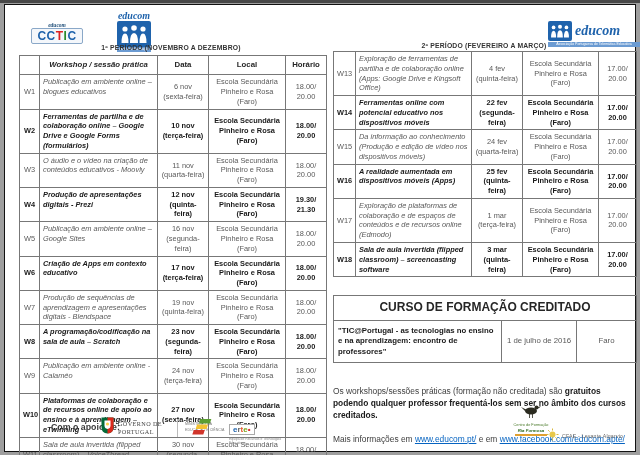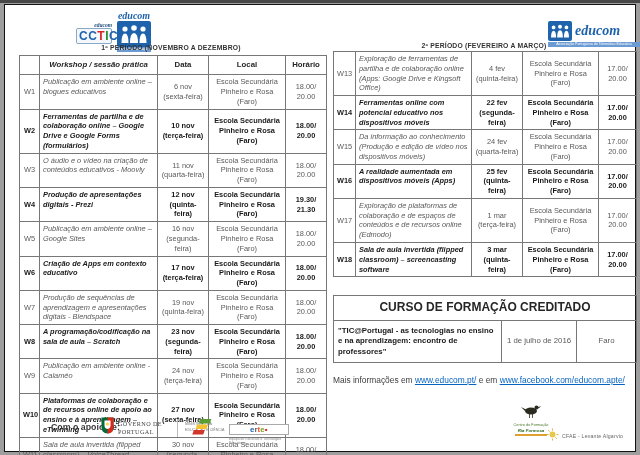--- a/index.html
+++ b/index.html
@@ -9,21 +9,21 @@
     background:#9e9e9e;
     border-top:3px solid #474747;
     position:relative;
     overflow:hidden;
   }
   .page {
     position:absolute; left:4px; top:1px; width:632px; height:448px;
     background:#ffffff; border:1px solid #111;
   }
   
-  .cctic-logo { position:absolute; left:26px; top:17px; width:36px; text-align:right;margin-left:45px; }
+  .cctic-logo { position:absolute; left:26px; top:17px; width:52px; text-align:center; }
   .cctic-top { font-size:5.5px; font-style:italic; font-weight:bold; color:#1f4e79; font-family:"Liberation Serif", serif; }
   .cctic-main { font-size:12px; font-weight:bold; letter-spacing:0.5px; border:1px solid #8aa8c8; border-radius:2px; padding:0 2px; background:#f4f7fb; }
   .cctic-main .cc { color:#1f63ac; } .cctic-main .lt { color:#d22; } .cctic-main .li { color:#2a8a2a; } .cctic-main .lc { color:#1f63ac; }
   .educom-sq-logo { position:absolute; left:107px; top:5px; width:44px; text-align:center; }
   .educom-script { font-family:"Liberation Serif", serif; font-style:italic; font-weight:bold; color:#1f63ac; font-size:10px; }
   .educom-box { width:34px; height:26px; background:#1f63ac; margin:0 auto; border-radius:2px; display:flex; align-items:center; justify-content:center; }
   .educom-sub { font-size:3.5px; color:#fff; background:#6b9bd2; line-height:1.4; width:34px; margin:0 auto; }
   .educom-right-logo { position:absolute; left:543px; top:16px; width:92px; }
   .er-row { display:flex; align-items:center; gap:3px; }
   .er-name { font-family:"Liberation Serif", serif; font-style:italic; font-weight:bold; color:#1f63ac; font-size:14px; }
@@ -55,21 +55,21 @@
   .contacts { margin-top:11px; font-size:8.4px; color:#404040; line-height:1.5; }
   .contacts a { color:#0563c1; text-decoration:underline; }
   
   .support { position:absolute; left:46px; top:417px; font-size:8.8px; font-weight:bold; color:#3b3b3b; }
   .gov-logo { position:absolute; left:96px; top:412px; display:flex; align-items:center; gap:4px; }
   .gov-text { font-family:"Liberation Serif", serif; font-size:6.2px; color:#444; line-height:1.25; letter-spacing:0.4px; width:52px; }
   .gov-div { width:1px; height:18px; background:#bbb; margin:0 3px; }
   .min-text { font-size:3.6px; color:#777; width:40px; line-height:1.5; }
   .dge-logo { position:absolute; left:187px; top:412px; }
   .erte-logo { position:absolute; left:224px; top:413px; width:62px; }
-  .erte-box { border:1px solid #aaa; display:inline-block; padding:0 20px; font-size:8px; font-weight:bold; background:#fff; }
+  .erte-box { border:1px solid #aaa; display:inline-block; padding:0 3px; font-size:8px; font-weight:bold; background:#fff; }
   .erte-box .e1{color:#1f63ac;} .erte-box .r1{color:#666;} .erte-box .t1{color:#e8552a;} .erte-box .e2{color:#7aa21d;} .erte-box .dot{color:#d22;}
   .erte-sub { font-size:3.4px; color:#888; margin-top:1px; }
   .ria-logo { position:absolute; left:508px; top:398px; width:36px; text-align:center; }
   .ria-t1 { font-size:3.8px; color:#4a7a2a; line-height:1.3; }
   .ria-t2 { font-size:4.4px; font-style:italic; color:#2f6b1f; font-weight:bold; }
   .ria-bar { height:2px; background:#e0a030; margin:1px 2px; }
   .cfae-logo { position:absolute; left:541px; top:422px; display:flex; align-items:center; gap:3px; }
   .cfae-text { font-size:5.2px; color:#666; letter-spacing:0.2px; }
 </style>
 </head>
@@ -337,20 +337,21 @@
             <th colspan="3">CURSO DE FORMAÇÃO CREDITADO</th>
           </tr>
       <tr>
         <td class="ct">"TIC@Portugal - as tecnologias no ensino e na aprendizagem: encontro de professores"</td>
         <td class="c">1 de julho de 2016</td>
         <td class="c">Faro</td>
       </tr>
     </tbody>
       </table>
 
+    <div class="notes"><span>Os workshops/sessões práticas (formação não creditada) são </span><b>gratuitos podendo qualquer professor frequentá-los sem ser no âmbito dos cursos creditados.</b></div>
 
     <div class="contacts">
       <div><span>Mais informações em </span><a href="#">www.educom.pt/</a><span> e em </span><a href="#">www.facebook.com/educom.apte/</a></div>
     </div>
   </div>
 
   <div class="support">Com o apoio de:</div>
 
   <div class="gov-logo">
     <span>

